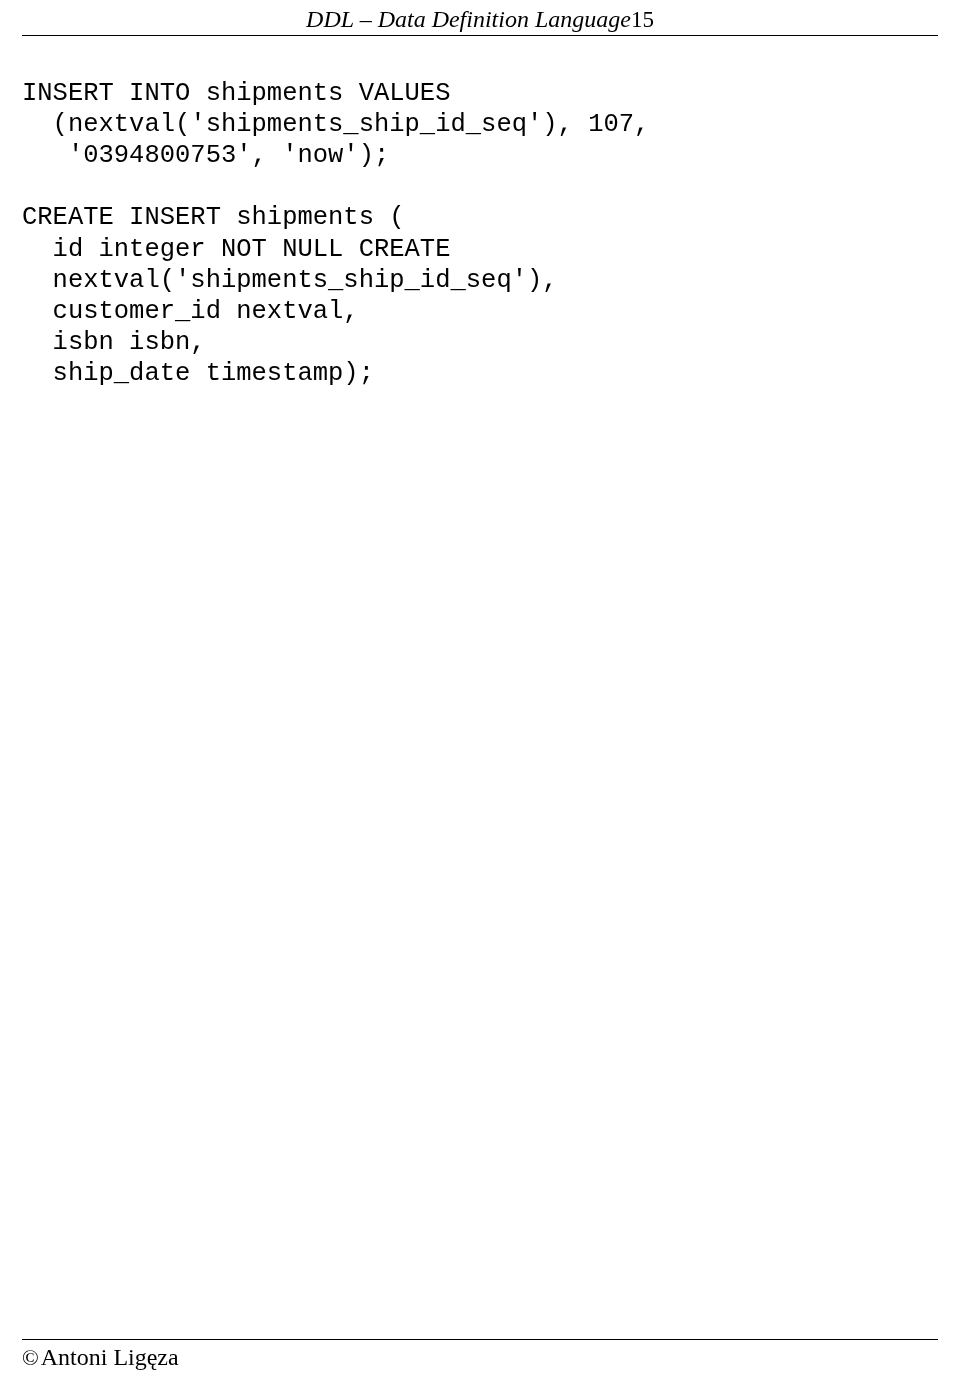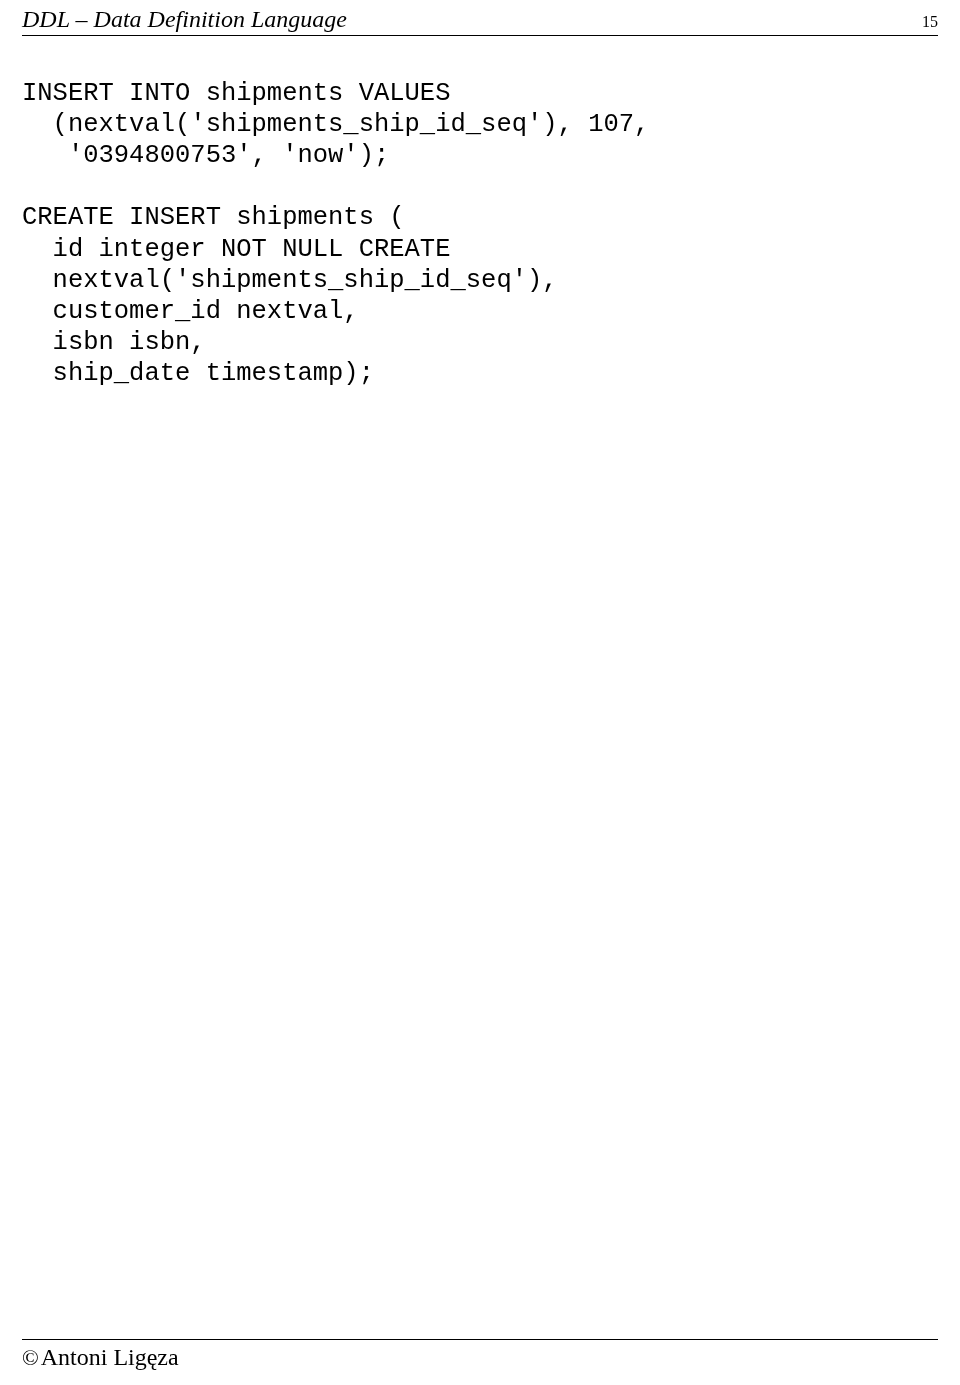--- a/index.html
+++ b/index.html
@@ -11,32 +11,32 @@
       width: 960px;
       height: 1385px;
       background: #fff;
       font-family: "Times New Roman", Times, serif;
       color: #000;
       position: relative;
       padding: 0 22px;
     }
     .header {
       display: flex;
-      justify-content: space-between;
+      justify-content: center;
       align-items: baseline;
       border-bottom: 1px solid #000;
       padding-bottom: 2px;
       padding-top: 6px;
     }
     .header-title {
       font-size: 24px;
       font-style: italic;
     }
     .page-number {
-      font-size: 16px;
+      font-size: 23px;
     }
     .content {
       padding-top: 42px;
       font-family: "Courier New", Courier, monospace;
       font-size: 25.5px;
       line-height: 1.22;
       white-space: pre;
     }
     .footer {
       position: absolute;

